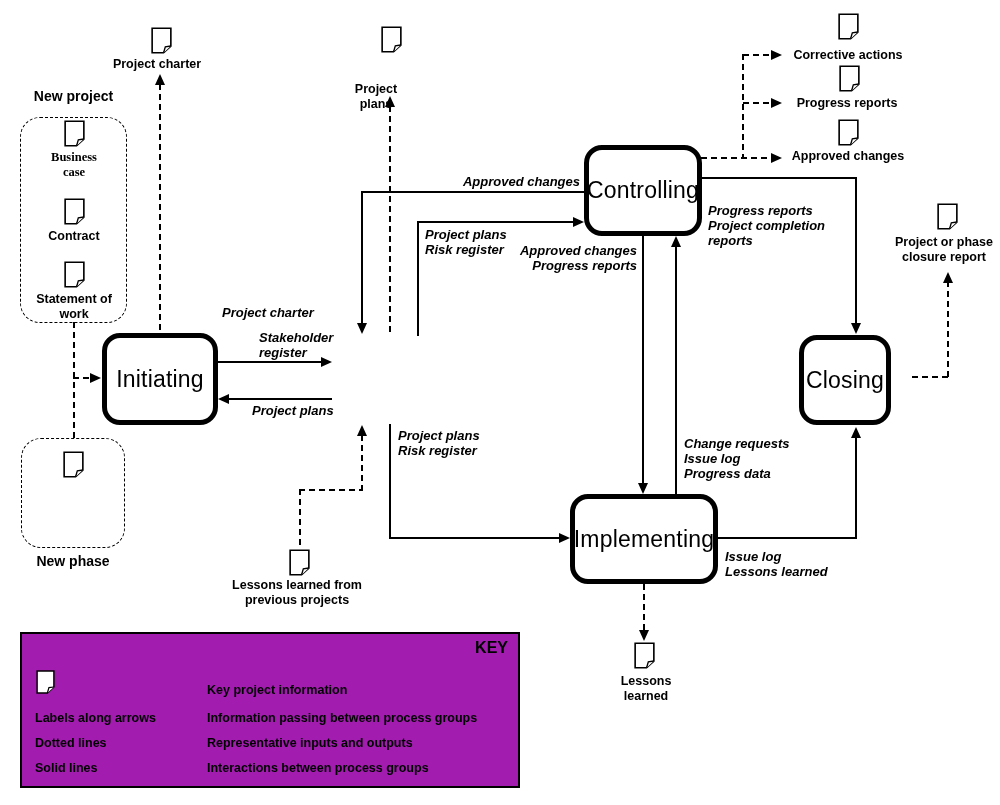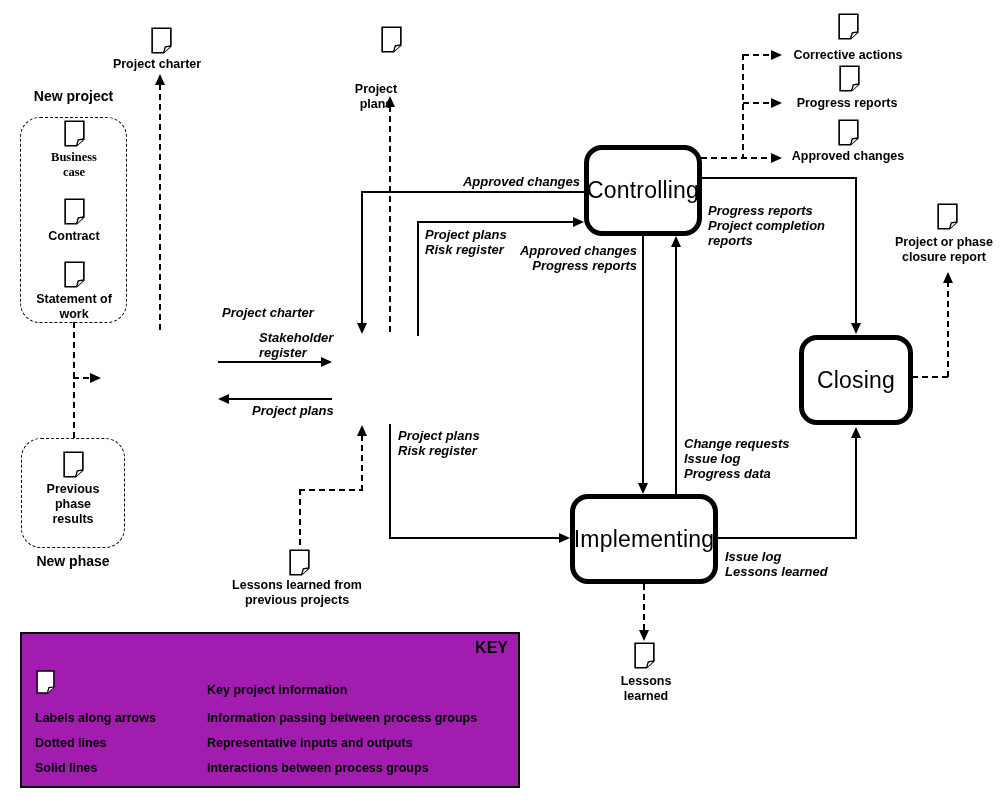--- a/index.html
+++ b/index.html
@@ -124,27 +124,30 @@
   <div class="arr a-u" style="left:357px; top:425px;"></div>
 
   <div class="hd" style="left:912px; top:376px; width:37px;"></div>
   <div class="vd" style="left:947px; top:281px; height:96px;"></div>
   <div class="arr a-u" style="left:943px; top:272px;"></div>
 
   <div class="vd" style="left:73px; top:322px; height:117px;"></div>
   <div class="hd" style="left:73px; top:377px; width:19px;"></div>
   <div class="arr a-r" style="left:90px; top:373px;"></div>
 
+  <div class="pbox" style="left:102px; top:333px; width:116px; height:92px;">
+    <span>Initiating</span>
+  </div>
   <div class="pbox" style="left:584px; top:145px; width:118px; height:91px;">
     <span>Controlling</span>
   </div>
   <div class="pbox" style="left:570px; top:494px; width:148px; height:90px;">
     <span>Implementing</span>
   </div>
-  <div class="pbox" style="left:799px; top:335px; width:114px; height:90px;">
+  <div class="pbox" style="left:799px; top:335px; width:92px; height:90px;">
     <span>Closing</span>
   </div>
 
   <div class="flabel right" style="left:440px; top:174px; width:140px;">Approved changes</div>
   <div class="flabel" style="left:425px; top:227px;">Project plans
 Risk register</div>
   <div class="flabel" style="left:222px; top:305px;">Project charter</div>
   <div class="flabel" style="left:222px; top:330px;margin-left:37px;">Stakeholder
 register</div>
   <div class="flabel" style="left:252px; top:403px;">Project plans</div>
@@ -218,23 +221,20 @@
 
   <svg class="doc" style="left:64px; top:261px;" width="21" height="27">
       <use href="#doc-shape"></use>
     </svg>
   <div class="alabel" style="left:24px; top:292px; width:100px;">Statement of
 work</div>
 
   <svg class="doc" style="left:63px; top:451px;" width="21" height="27">
       <use href="#doc-shape"></use>
     </svg>
-  <div class="alabel" style="left:33px; top:482px; width:80px;">Previous
-phase
-results</div>
 
   <div id="keybox">
     <div id="key-title">KEY</div>
     <svg style="position:absolute; left:14px; top:36px;" width="19" height="24">
         <use href="#doc-shape"></use>
       </svg>
     <div class="krow-r" style="top:49px;">Key project information</div>
     <div class="krow-l" style="top:77px;">Labels along arrows</div>
     <div class="krow-r" style="top:77px;">Information passing between process groups</div>
     <div class="krow-l" style="top:102px;">Dotted lines</div>

